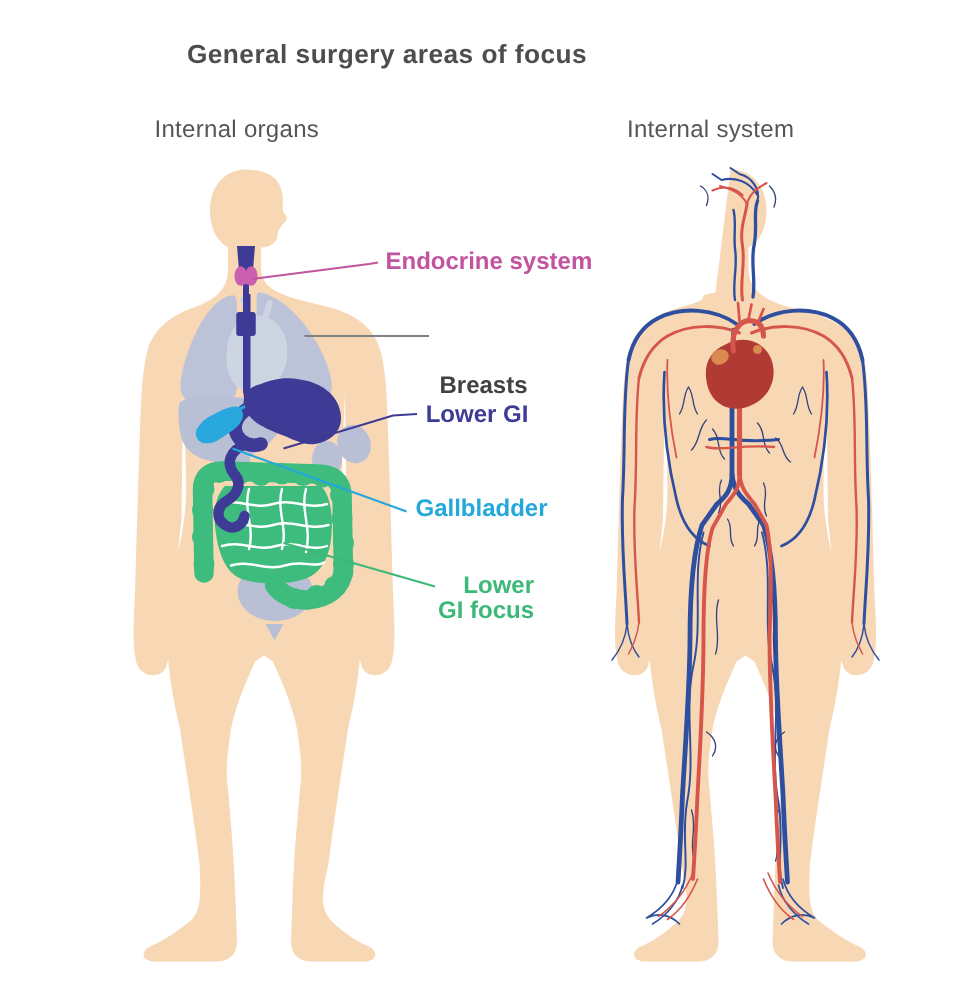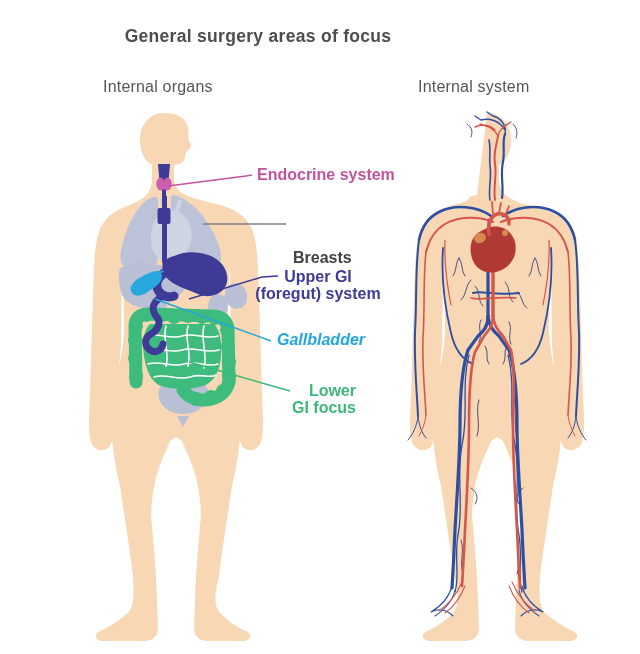--- a/index.html
+++ b/index.html
@@ -8,21 +8,21 @@
   .abs{position:absolute;}
   .title{left:0;top:26px;width:516px;text-align:center;font-size:17.5px;
          font-weight:bold;color:#4c4d4f;letter-spacing:.3px;}
   .heading{font-size:16px;font-weight:normal;color:#55565a;letter-spacing:.2px;}
   .heading.left{left:103px;top:78px;}
   .heading.right{left:418px;top:78px;}
   .callout{font-weight:bold;font-size:16px;line-height:17px;white-space:nowrap;z-index:6;}
   .callout.endocrine{left:257px;top:166px;color:#c2539f;}
   .callout.breasts{left:293px;top:217px;color:#414042;margin-top:32px;}
   .callout.upper-gi{left:255px;top:268px;width:126px;text-align:center;color:#3e3b96;}
-  .callout.gallbladder{left:277px;top:331px;color:#24a7da;font-style:italic;}
+  .callout.gallbladder{left:277px;top:331px;color:#24a7da;}
   .callout.lower-gi{left:284px;top:382px;width:72px;text-align:right;color:#3cb878;}
   svg{display:block;}
   .fig{z-index:1;}
   .lines{left:0;top:0;z-index:5;pointer-events:none;}
 </style>
 </head>
 <body>
 
 <div class="abs title">General surgery areas of focus</div>
 <div class="abs heading left">Internal organs</div>
@@ -210,20 +210,19 @@
   <polyline points="168,186 246,176 252,175" fill="none" stroke="#c2539f" stroke-width="1.4"></polyline>
   <polyline points="203,224 286,224" fill="none" stroke="#808184" stroke-width="1.4"></polyline>
   <polyline points="189,299 262,277 278,276" fill="none" stroke="#3e3b96" stroke-width="1.4"></polyline>
   <polyline points="155,299 271,341" fill="none" stroke="#24a7da" stroke-width="1.4"></polyline>
   <polyline points="189,362 290,391" fill="none" stroke="#3cb878" stroke-width="1.4"></polyline>
 </svg>
 
 <div class="abs callout endocrine">Endocrine system</div>
 <div class="abs callout breasts">Breasts</div>
 <div class="abs callout upper-gi">
-  <div>Upper GI</div>
-  <div>(foregut) system</div>
+  <div>Lower GI</div>
 </div>
 <div class="abs callout gallbladder">Gallbladder</div>
 <div class="abs callout lower-gi">
   <div>Lower</div>
   <div>GI focus</div>
 </div>
 
 </body></html>

